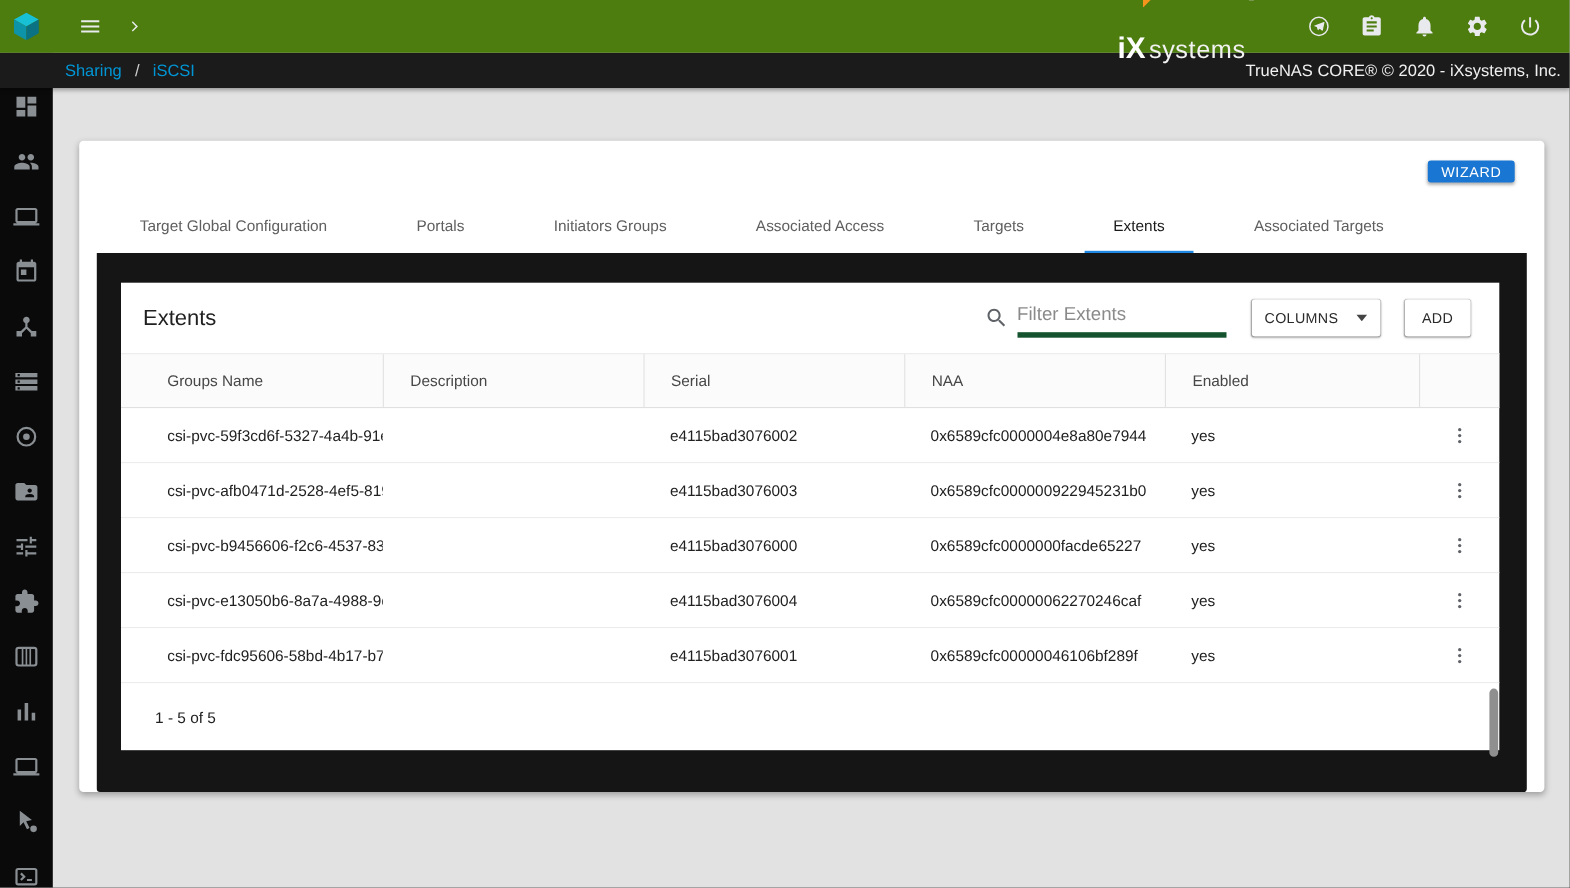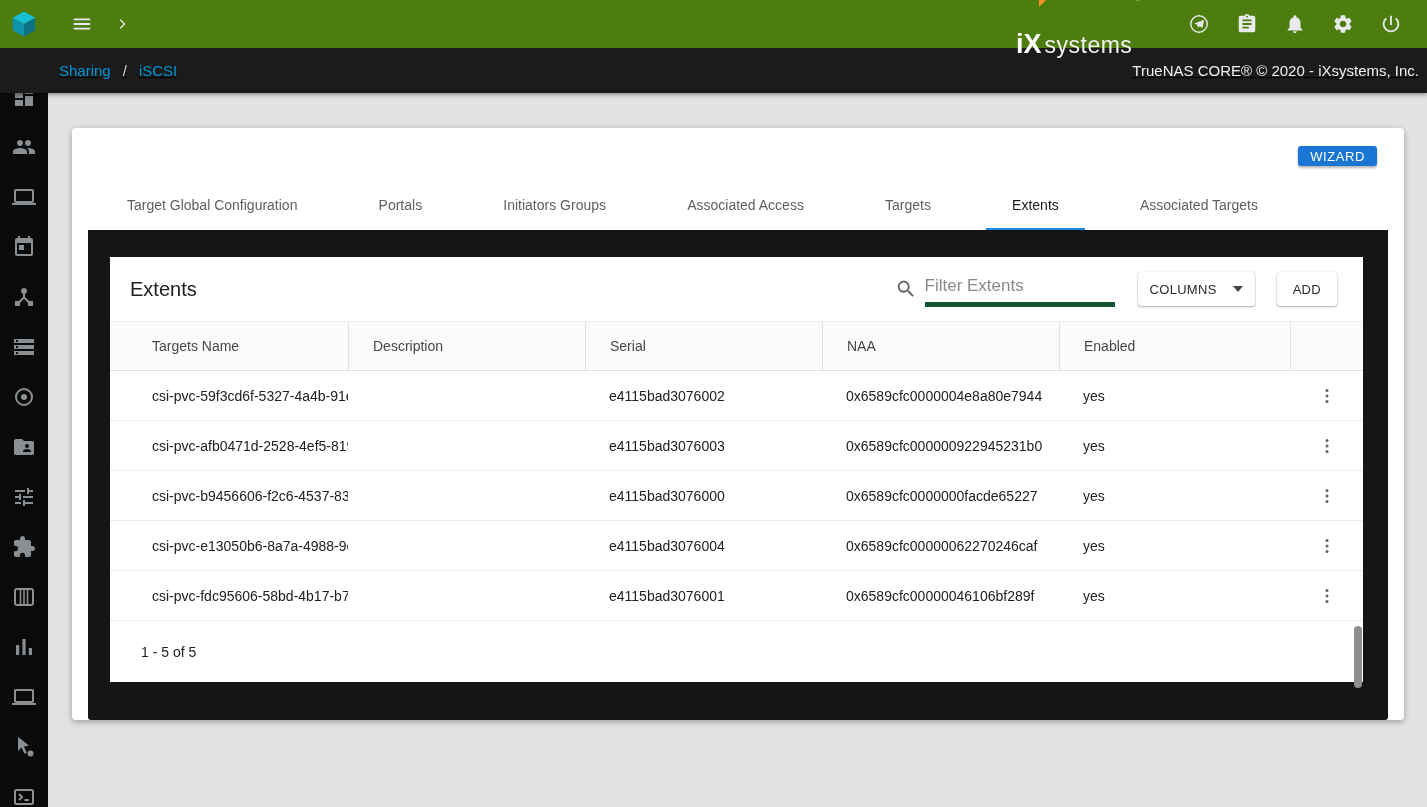--- a/index.html
+++ b/index.html
@@ -31,25 +31,24 @@
     position: absolute; left: 23px; top: 9px; width: 10px; height: 10px;
     background: #f7941d; clip-path: polygon(0 0, 100% 0, 0 100%);
   }
   .brand .sys { font-size: 23px; font-weight: 300; margin-left: 3px; letter-spacing: .5px; color: #f2f2f2; margin-top: 44px; }
   .brand .reg { font-size: 9px; color: #cfcfcf; margin-left: 2px; align-self: flex-start; margin-top: 5px; }
   .topbar-actions { display: flex; align-items: center; margin-right: 12px; }
   .topbar-actions .icon-btn { margin: 0 4px; }
 
   
   .breadcrumb-bar {
-    position: absolute; top: 48px; left: 0; width: 1427px; height: 45px;
+    position: absolute; top: 48px; left: 0; width: 1427px; height: 32px;
     background: #1b1b1b; display: flex; align-items: center;
     padding: 0 8px 0 59px; z-index: 20;
     box-shadow: 0 2px 4px rgba(0,0,0,.35);
-    text-decoration: underline;
   }
   .crumb-link { color: #0095d5; font-size: 15px; text-decoration: none; cursor: pointer; }
   .crumb-sep { color: #cfcfcf; margin: 0 12px; font-size: 15px; }
   .copyright { color: #f0f0f0; font-size: 15px; }
 
   
   .sidebar {
     position: absolute; top: 48px; left: 0; bottom: 0; width: 48px;
     background: #0a0a0a; padding-top: 24px; z-index: 10; overflow: hidden;
   }
@@ -305,21 +304,21 @@
             <span>COLUMNS</span>
             <svg width="10" height="6" viewBox="0 0 10 6" fill="#444">
                 <path d="M0 0h10L5 6z"></path>
               </svg>
           </button>
           <button class="flat-btn add-btn">ADD</button>
         </div>
 
         <div class="table">
           <div class="trow thead">
-            <div class="tcell first">Targets Name</div>
+            <div class="tcell first">Groups Name</div>
             <div class="tcell">Description</div>
             <div class="tcell">Serial</div>
             <div class="tcell">NAA</div>
             <div class="tcell">Enabled</div>
             <div class="tcell"></div>
           </div>
 
           <div class="trow body-row">
             <div class="tcell first">csi-pvc-59f3cd6f-5327-4a4b-91e</div>
             <div class="tcell"></div>

